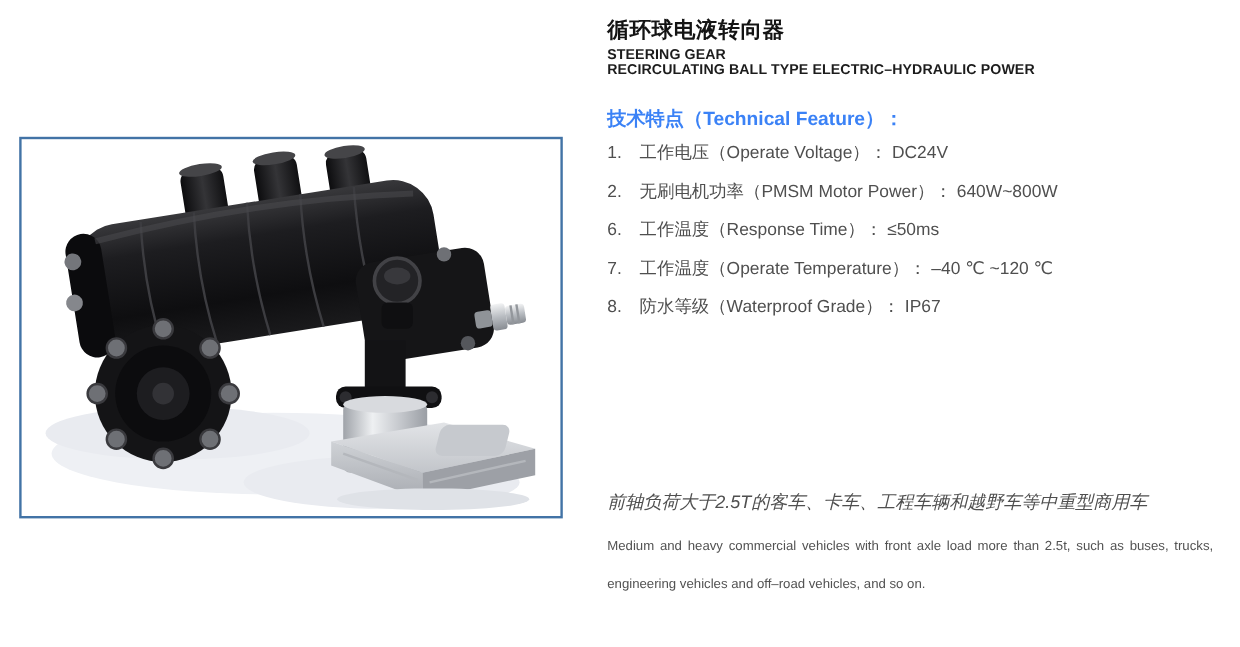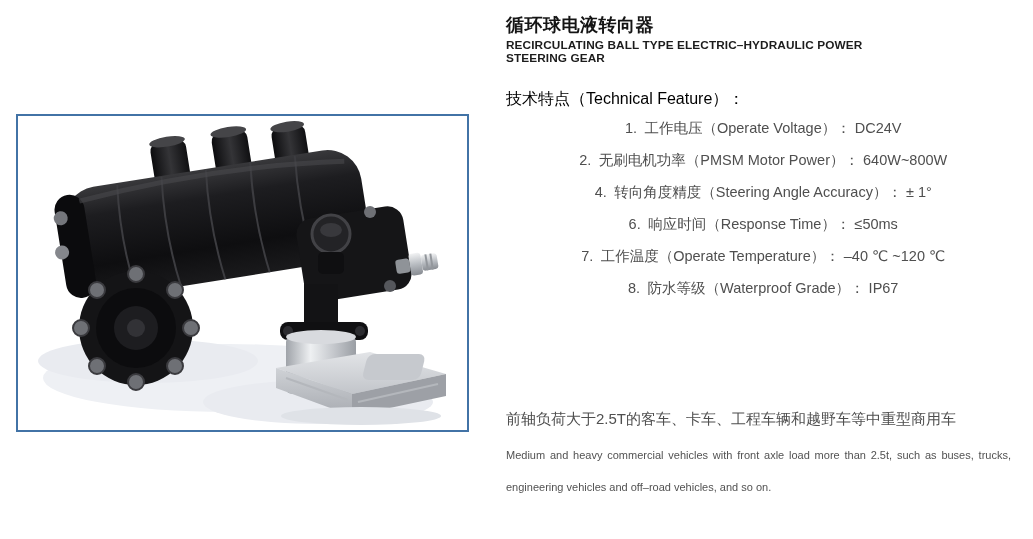--- a/index.html
+++ b/index.html
@@ -20,35 +20,35 @@
   .title-zh {
     position:absolute; left:0; top:13px;
     font-size:18px; font-weight:bold; color:#141414; letter-spacing:0.5px;
   }
   .title-en {
     position:absolute; left:0; top:39px;
     font-size:11.8px; font-weight:bold; color:#1c1c1c; line-height:13px; letter-spacing:0.1px;
   }
   .sec-heading {
     position:absolute; left:0;
-    font-size:16px; font-weight:normal; color:#000000;
+    font-size:16px; font-weight:bold; color:#3b82f6;
   }
   .h-tech   { top:89px; }
   .h-range  { top:376px; }
 
   .feature-list {
     position:absolute; left:0; top:112px; width:507px;
-    list-style:none; font-size:14.5px; color:#4f4f4f; line-height:32px;text-align:center;
+    list-style:none; font-size:14.5px; color:#4f4f4f; line-height:32px;
   }
   .feature-list li { white-space:nowrap; }
   .li-num { display:inline-block; width:27px; color:#4f4f4f; }
 
   .range-zh {
     position:absolute; left:0; top:408px; width:507px;
-    font-size:15px; color:#4f4f4f; line-height:22px; white-space:nowrap;
+    font-size:15px; color:#4f4f4f; line-height:22px; white-space:nowrap;font-style:italic;
   }
   .range-en {
     position:absolute; left:0; top:440px; width:505px;
     font-size:11px; color:#525252; line-height:31.5px; text-align:justify;
   }
 </style>
 </head>
 <body>
 
 <div class="page">
@@ -175,38 +175,35 @@
         <ellipse cx="343" cy="300" rx="80" ry="9" fill="#dfe2e7"></ellipse>
       </g>
     </svg>
   </div>
 
   <div class="content">
 
     <div class="title-zh">循环球电液转向器</div>
 
     <div class="title-en">
+      <div>STEERING GEAR</div>
       <div>RECIRCULATING BALL TYPE ELECTRIC–HYDRAULIC POWER</div>
-      <div>STEERING GEAR</div>
     </div>
 
     <div class="sec-heading h-tech">技术特点（Technical Feature）：</div>
 
     <ol class="feature-list">
       <li>
         <span class="li-num">1.</span><span>工作电压（Operate Voltage）： DC24V</span>
       </li>
       <li>
         <span class="li-num">2.</span><span>无刷电机功率（PMSM Motor Power）： 640W~800W</span>
       </li>
       <li>
-        <span class="li-num">4.</span><span>转向角度精度（Steering Angle Accuracy）： ± 1°</span>
-      </li>
-      <li>
-        <span class="li-num">6.</span><span>响应时间（Response Time）： ≤50ms</span>
+        <span class="li-num">6.</span><span>工作温度（Response Time）： ≤50ms</span>
       </li>
       <li>
         <span class="li-num">7.</span><span>工作温度（Operate Temperature）： –40 ℃ ~120 ℃</span>
       </li>
       <li>
         <span class="li-num">8.</span><span>防水等级（Waterproof Grade）： IP67</span>
       </li>
     </ol>
 
 

